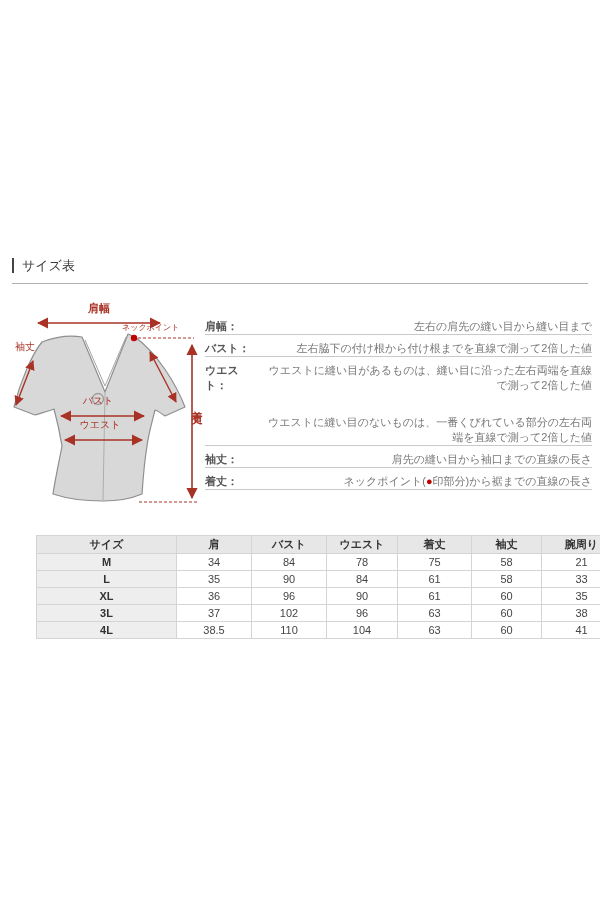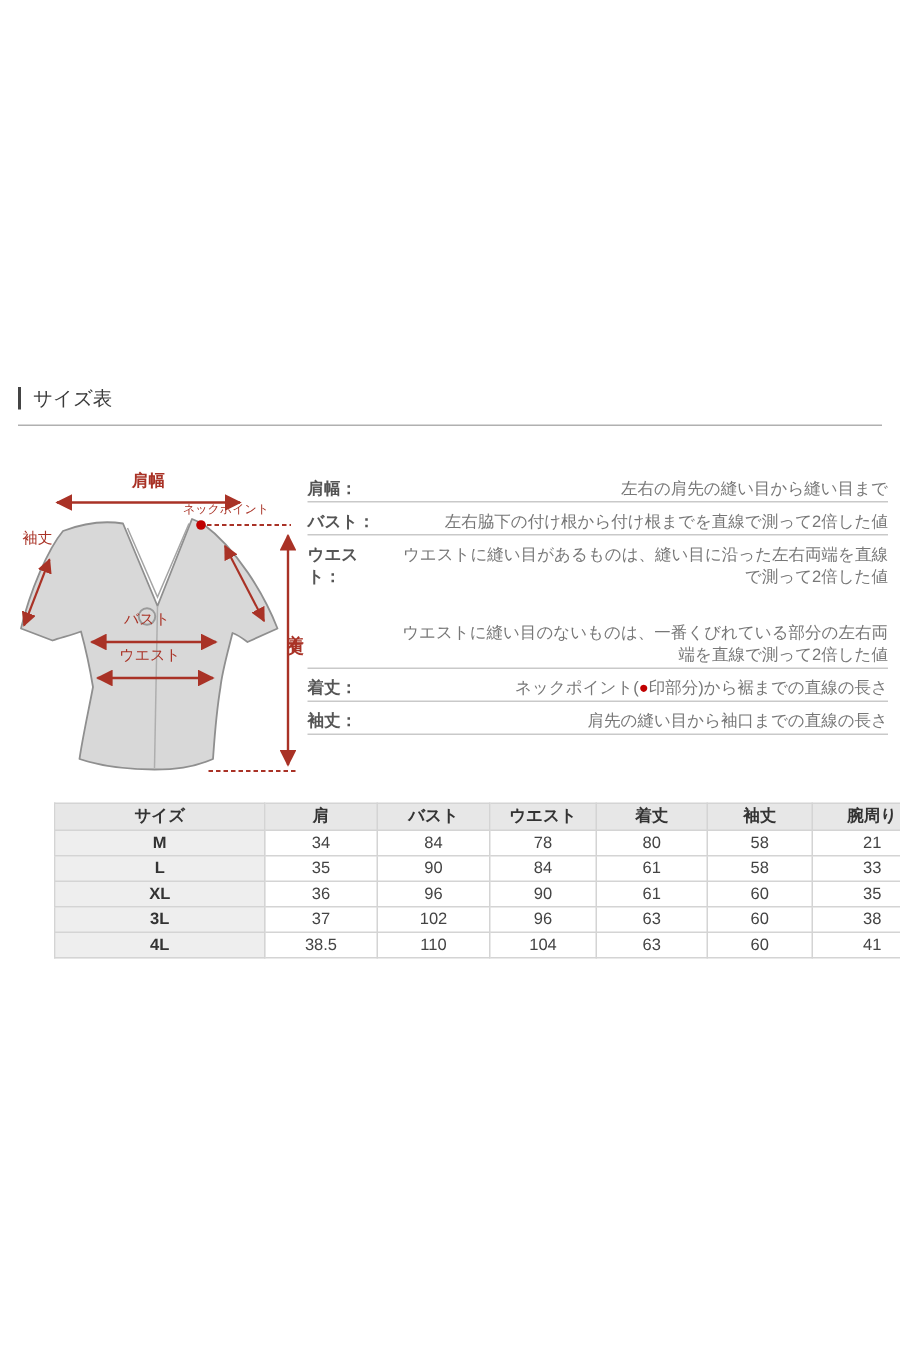--- a/index.html
+++ b/index.html
@@ -4,21 +4,21 @@
 <style>
   html,body{margin:0;padding:0;background:#fff;}
   .page{position:relative;width:600px;height:900px;background:#ffffff;overflow:hidden;
         font-family:"Liberation Sans", sans-serif;color:#333;border-radius:31px;}
   
   .page-title{position:absolute;left:12px;top:258px;font-size:13px;color:#3a3a3a;
               border-left:2px solid #444;padding-left:8px;line-height:15px;}
   .title-rule{position:absolute;left:12px;top:283px;width:576px;height:0;
               border-top:1px solid #b0b0b0;}
   
-  .diagram{position:absolute;left:8px;top:308px;width:200px;height:232px;}
+  .diagram{position:absolute;left:8px;top:296px;width:200px;height:232px;font-family:Liberation Mono, monospace;}
   .diagram svg{position:absolute;left:0;top:0;}
   .dg-label{position:absolute;color:#a93226;white-space:nowrap;line-height:1;}
   .lbl-shoulder{top:8px;left:51px;width:80px;text-align:center;font-size:11px;font-weight:bold;}
   .lbl-neckpoint{top:28px;left:114px;font-size:8px;}
   .lbl-sleeve{top:47px;left:7px;font-size:10px;}
   .lbl-bust{top:101px;left:59px;width:62px;text-align:center;font-size:10px;}
   .lbl-waist{top:125px;left:56px;width:72px;text-align:center;font-size:10px;}
   .lbl-length{top:106px;left:182px;font-size:11px;font-weight:bold;
               writing-mode:vertical-rl;text-orientation:upright;letter-spacing:2px;}
   
@@ -98,28 +98,28 @@
       <div class="def-text">左右脇下の付け根から付け根までを直線で測って2倍した値</div>
     </div>
     <div class="def-row">
       <div class="def-term">ウエスト：</div>
       <div class="def-text">
         <p>ウエストに縫い目があるものは、縫い目に沿った左右両端を直線で測って2倍した値</p>
         <p>ウエストに縫い目のないものは、一番くびれている部分の左右両端を直線で測って2倍した値</p>
       </div>
     </div>
     <div class="def-row">
+      <div class="def-term">袖丈：</div>
+      <div class="def-text">肩先の縫い目から袖口までの直線の長さ</div>
+    </div>
+    <div class="def-row">
       <div class="def-term">着丈：</div>
       <div class="def-text">
         <p><span>ネックポイント(</span><span class="red-dot">●</span><span>印部分)から裾までの直線の長さ</span></p>
       </div>
-    </div>
-    <div class="def-row">
-      <div class="def-term">袖丈：</div>
-      <div class="def-text">肩先の縫い目から袖口までの直線の長さ</div>
     </div>
   </div>
 
   <table class="size-table">
     <colgroup>
       <col style="width:140px">
         <col style="width:75px">
         <col style="width:75px">
       <col style="width:71px">
         <col style="width:74px">
@@ -134,21 +134,21 @@
         <td>ウエスト</td>
         <td>着丈</td>
         <td>袖丈</td>
         <td>腕周り</td>
       </tr>
       <tr>
         <td class="rowhead">M</td>
         <td>34</td>
         <td>84</td>
         <td>78</td>
-        <td>80</td>
+        <td>75</td>
         <td>58</td>
         <td>21</td>
       </tr>
       <tr>
         <td class="rowhead">L</td>
         <td>35</td>
         <td>90</td>
         <td>84</td>
         <td>61</td>
         <td>58</td>

